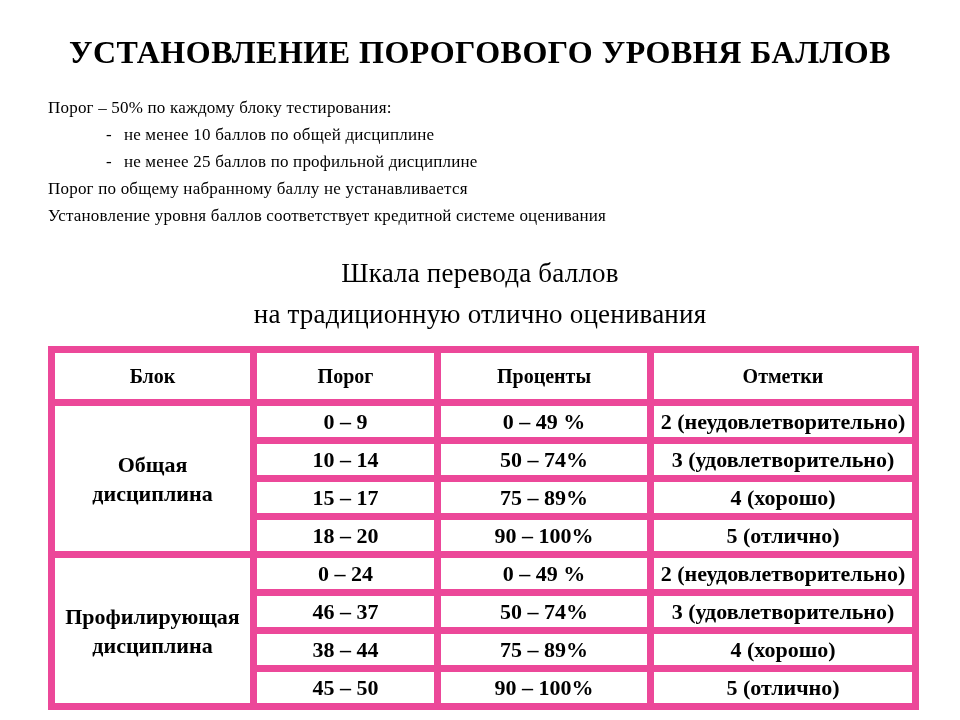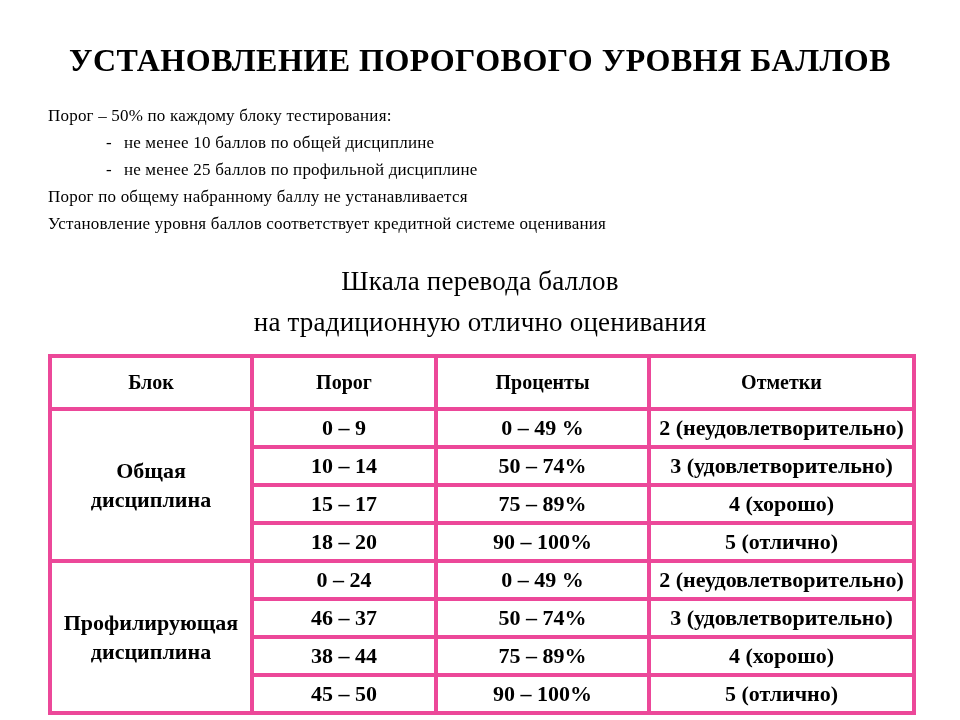--- a/index.html
+++ b/index.html
@@ -11,21 +11,21 @@
     position: relative;
     width: 960px;
     height: 720px;
     background: #ffffff;
     color: #000000;
     font-family: "Liberation Serif", "DejaVu Serif", serif;
     overflow: hidden;
     box-sizing: border-box;
   }
   .title {
-    margin: 12px;
+    margin: 4px;
     padding-top: 30px;
     text-align: center;
     font-size: 32px;
     font-weight: bold;
     letter-spacing: 0.5px;
     line-height: 36px;
   }
   .intro {
     margin: 24px 0 0 48px;
     font-size: 17px;
@@ -53,21 +53,21 @@
     table-layout: fixed;
     margin: 11px 0 0 48px;
     width: 864px;
   }
   table.score-table col.c-block   { width: 202px; }
   table.score-table col.c-scores  { width: 184px; }
   table.score-table col.c-percent { width: 213px; }
   table.score-table col.c-marks   { width: 265px; }
   table.score-table th,
   table.score-table td {
-    border: 4px solid #ec4899;
+    border: 7px solid #ec4899;
     text-align: center;
     vertical-align: middle;
     font-weight: bold;
     padding: 0 4px;
     overflow: hidden;
   }
   table.score-table thead tr { height: 53px; }
   table.score-table thead th { font-size: 20px; }
   table.score-table tbody tr { height: 38px; }
   table.score-table tbody td { font-size: 22px; }

